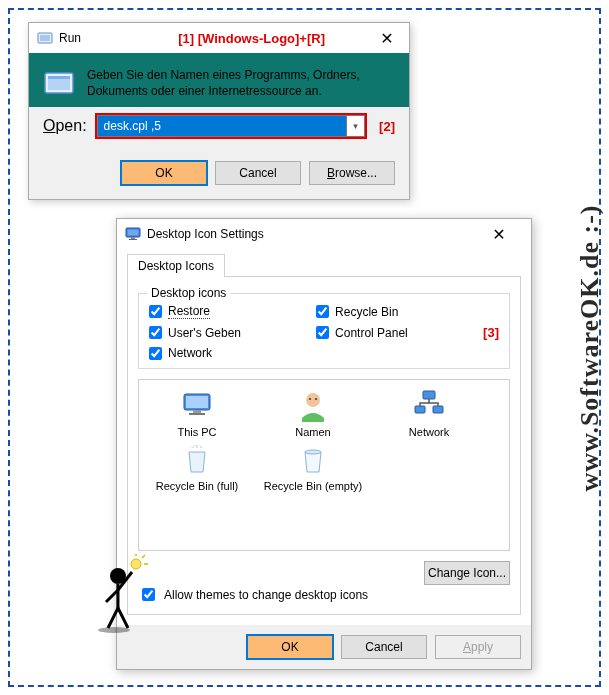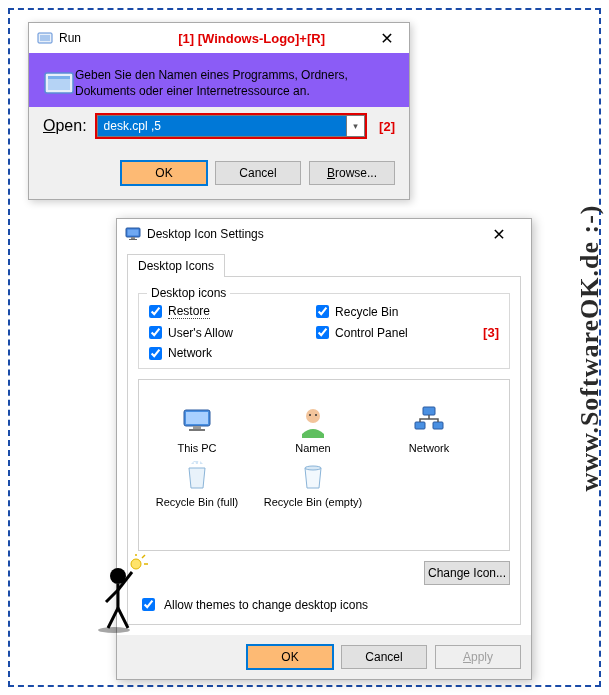--- a/index.html
+++ b/index.html
@@ -7,21 +7,21 @@
 
 .outer-border { position: absolute; left: 8px; top: 8px; width: 593px; height: 679px; border: 2px dashed #1a4ba8; }
 
 
 .run-dialog { position: absolute; left: 28px; top: 22px; width: 382px; background: #fff; border: 1px solid #aaa; box-shadow: 2px 2px 8px rgba(0,0,0,0.2); }
 .titlebar { display: flex; align-items: center; height: 30px; padding: 0 0 0 8px; background: #fff; }
 .titlebar-icon { width: 16px; height: 16px; margin-right: 6px; }
 .titlebar-title { font-size: 12px; flex-grow: 1; }
 .titlebar-anno { color: #e00000; font-weight: bold; font-size: 13px; margin-right: 40px; }
 .close-btn { width: 44px; height: 28px; display: flex; align-items: center; justify-content: center; font-size: 16px; cursor: pointer; }
-.run-body { background: #8b5cf6; padding: 14px 14px 8px 14px; display: flex; }
+.run-body { background: #0f766e; padding: 14px 14px 8px 14px; display: flex; gap: 12px; }
 .run-big-icon { width: 32px; height: 32px; flex-shrink: 0; }
 .run-text { font-size: 12px; line-height: 1.35; }
 .run-input-row { background: #f0f0f0; padding: 6px 14px 14px 14px; display: flex; align-items: center; gap: 8px; }
 .run-label { font-size: 16px; }
 .run-input-wrap { border: 2px solid #e00000; display: flex; flex-grow: 1; align-items: center; }
 .run-input { flex-grow: 1; background: #0078d7; color: #fff; border: 1px solid #7a7a7a; font-size: 12px; padding: 2px 6px; height: 22px; }
 .run-dropdown { width: 18px; height: 22px; border: 1px solid #7a7a7a; border-left: none; display: flex; align-items: center; justify-content: center; font-size: 9px; color: #555; background: #fff; }
 .run-anno { color: #e00000; font-weight: bold; font-size: 13px; margin-left: 4px; }
 .run-buttons { background: #f0f0f0; padding: 8px 14px 14px 14px; display: flex; gap: 8px; justify-content: flex-end; }
 .win-btn { min-width: 86px; height: 24px; border: 1px solid #adadad; background: #e1e1e1; font-size: 12px; cursor: pointer; display: flex; align-items: center; justify-content: center; }
@@ -34,25 +34,25 @@
 .dis-body { padding: 4px 10px 10px 10px; background: #fff; }
 .tab-strip { display: flex; }
 .tab { border: 1px solid #d0d0d0; border-bottom: none; padding: 4px 10px; font-size: 12px; background: #fff; position: relative; top: 1px; }
 .tab-panel { border: 1px solid #d0d0d0; padding: 10px; }
 .groupbox { border: 1px solid #d9d9d9; margin-top: 6px; padding: 10px 10px 8px 10px; position: relative; }
 .groupbox-title { position: absolute; top: -8px; left: 8px; background: #fff; padding: 0 4px; font-size: 12px; }
 .checks { display: grid; grid-template-columns: 1fr 1fr auto; gap: 6px 18px; align-items: center; }
 .check { display: flex; align-items: center; gap: 6px; font-size: 12px; }
 .check input { margin: 0; }
 .anno3 { color: #e00000; font-weight: bold; font-size: 13px; grid-column: 3; grid-row: 2; }
-.icon-preview { border: 1px solid #cfcfcf; margin-top: 10px; height: 172px; background: #fff; display: flex; flex-wrap: wrap; align-content: flex-start; padding: 24px 4px; gap: 4px 8px; }
+.icon-preview { border: 1px solid #cfcfcf; margin-top: 10px; height: 172px; background: #fff; display: flex; flex-wrap: wrap; align-content: flex-start; padding: 8px 4px; gap: 4px 8px; }
 .preview-item { width: 108px; display: flex; flex-direction: column; align-items: center; font-size: 11px; gap: 4px; }
 .preview-item .ico { width: 34px; height: 34px; }
 .dis-btn-row { display: flex; gap: 20px; justify-content: flex-end; margin-top: 10px; }
-.dis-check-row { margin-top: 10px; font-size: 12px; display: flex; align-items: center; gap: 6px; }
+.dis-check-row { font-size: 12px; display: flex; align-items: center; gap: 6px; }
 .dis-footer { display: flex; gap: 8px; justify-content: flex-end; padding: 10px; background: #f0f0f0; }
 .win-btn.disabled { color: #a0a0a0; background: #efefef; }
 
 
 .stick { position: absolute; left: 96px; top: 554px; width: 56px; height: 80px; }
 
 
 .watermark { position: absolute; right: 4px; top: 50%; transform: translateY(-50%) rotate(180deg); writing-mode: vertical-rl; font-family: "Comic Sans MS", cursive; font-size: 26px; font-weight: bold; color: #2a2a2a; letter-spacing: 1px; }
 
 .u { text-decoration: underline; }
@@ -118,21 +118,21 @@
               <input type="checkbox" checked="" style="">
               <span style="border-bottom:1px dotted #444">Restore</span>
             </label>
           <label class="check">
               <input type="checkbox" checked="" style="">
               <span>Recycle Bin</span>
             </label>
           <span></span>
           <label class="check">
               <input type="checkbox" checked="" style="">
-              <span>User's Allow</span>
+              <span>User's Geben</span>
             </label>
           <label class="check">
               <input type="checkbox" checked="" style="">
               <span>Control Panel</span>
             </label>
           <span class="anno3">[3]</span>
           <label class="check">
               <input type="checkbox" checked="" style="">
               <span>Network</span>
             </label>

